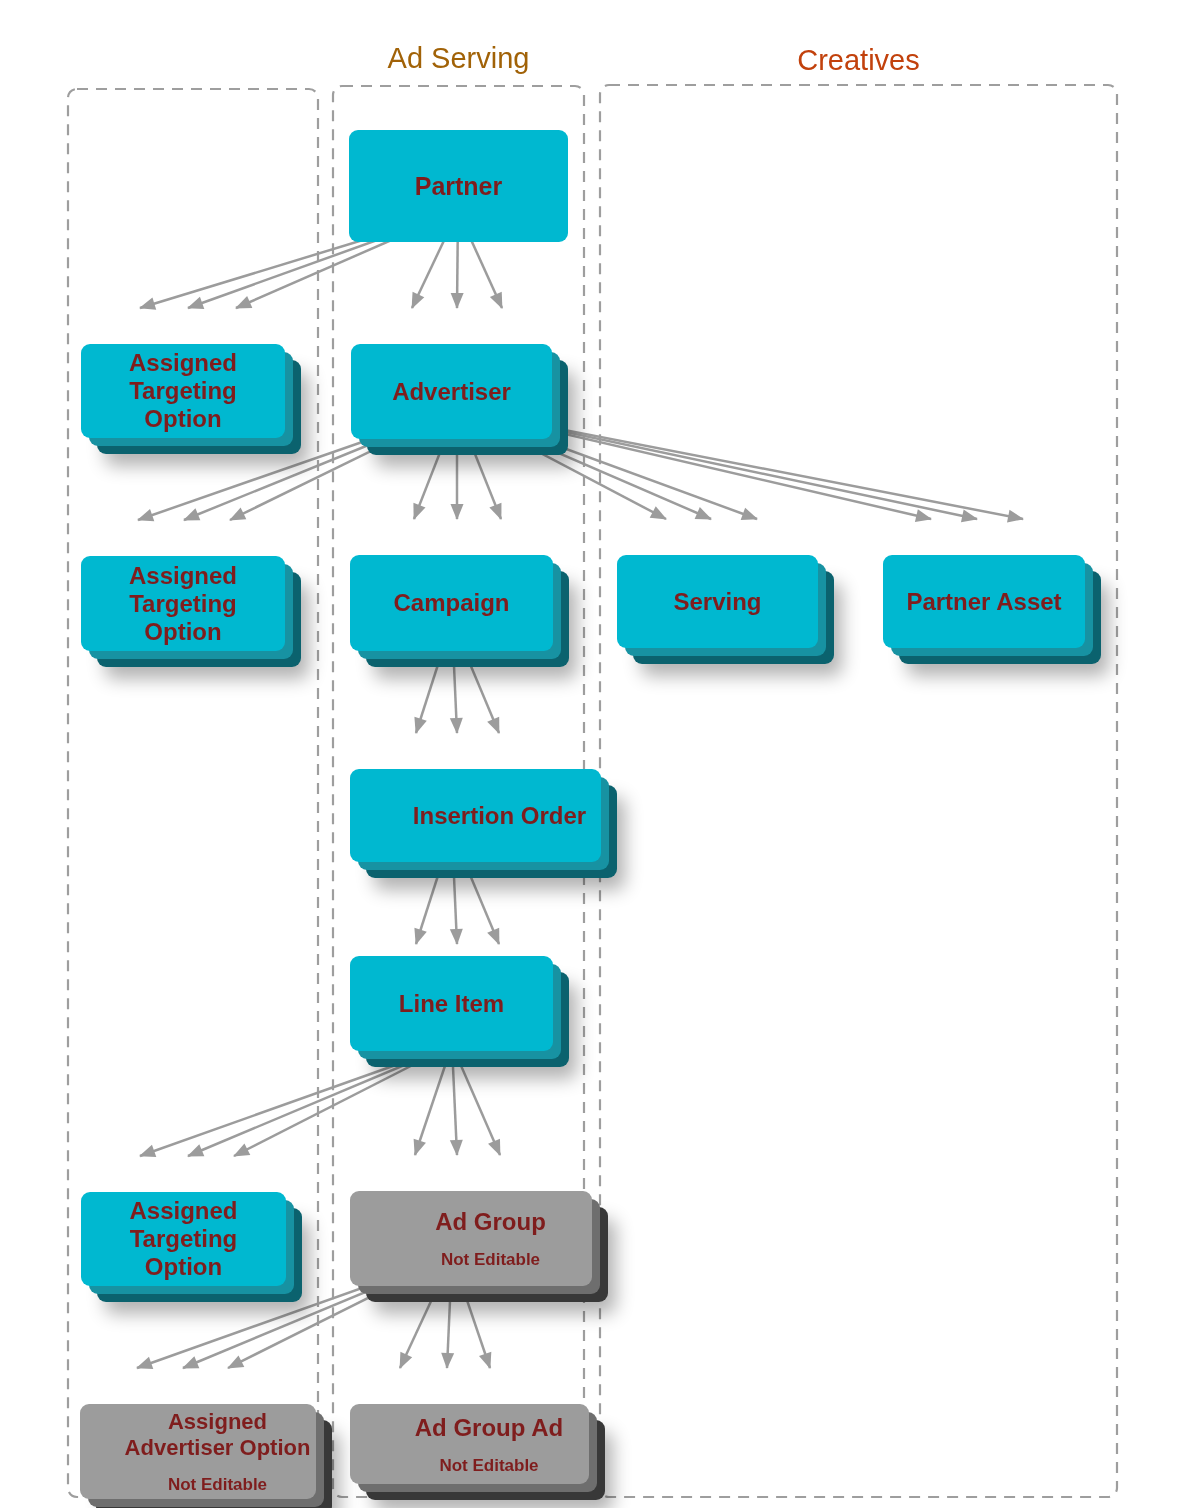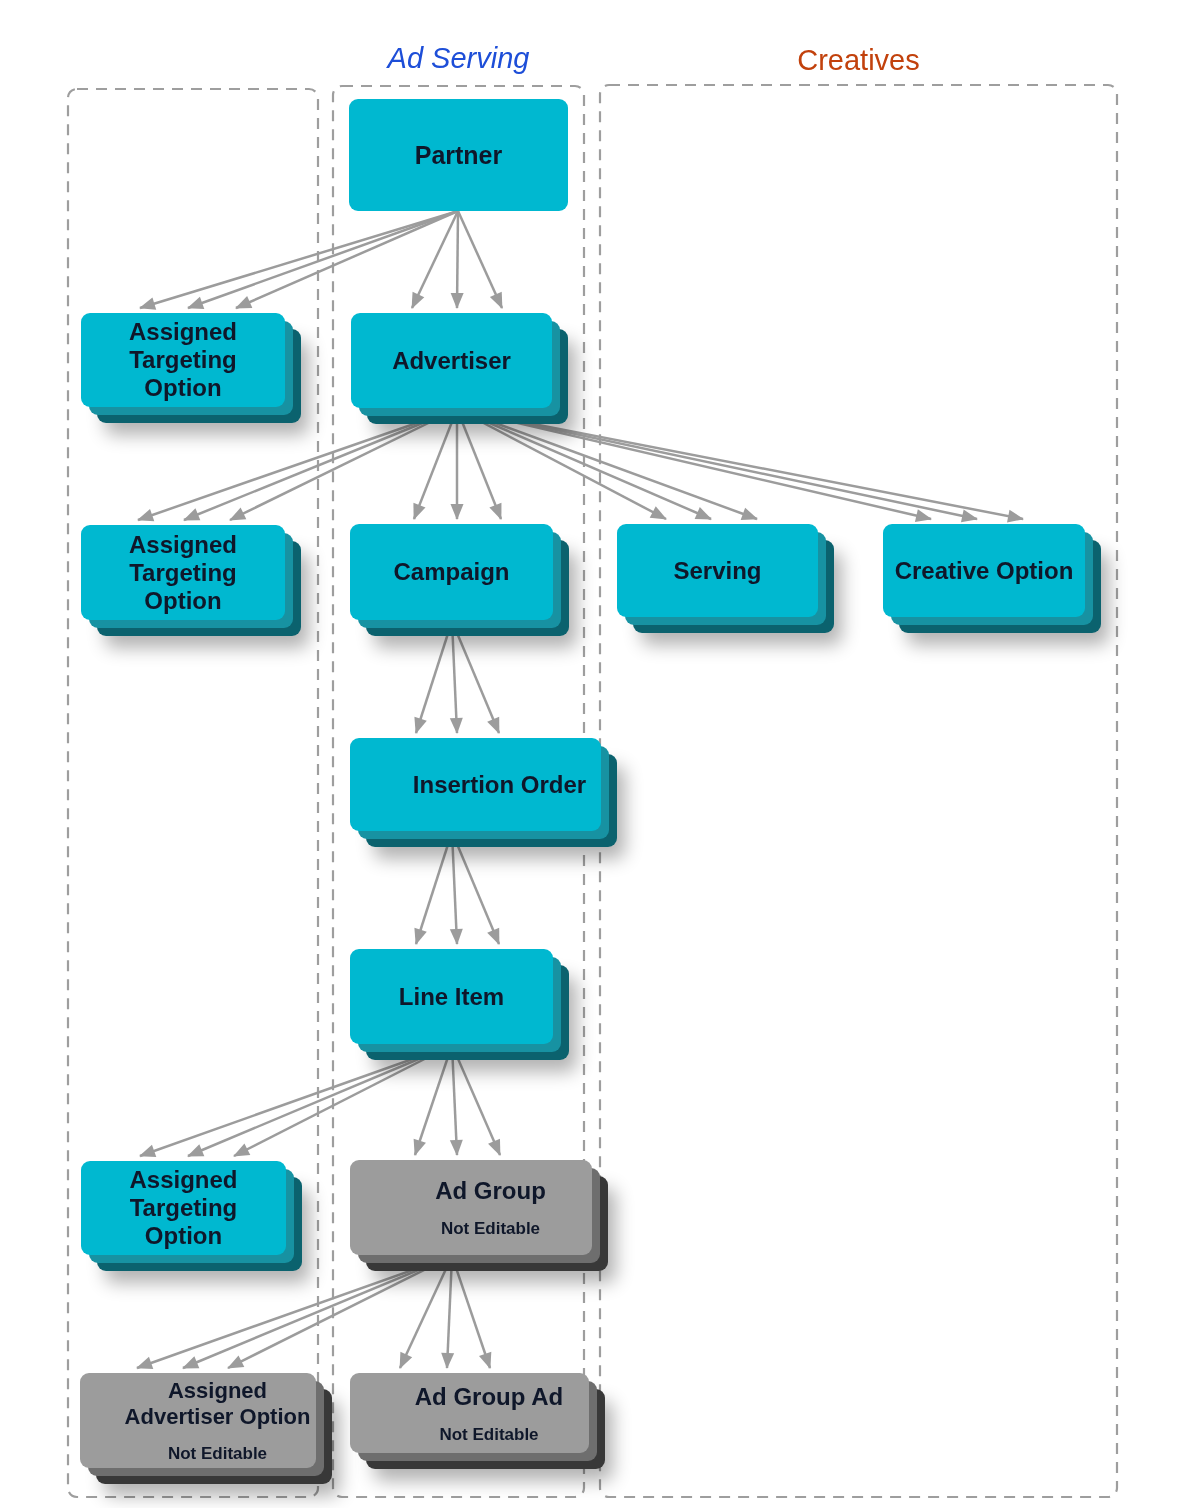--- a/index.html
+++ b/index.html
@@ -6,23 +6,24 @@
   .canvas{
     position:relative;width:1184px;height:1508px;background:#ffffff;overflow:hidden;
     font-family:"Liberation Sans",sans-serif;
   }
   .edges-svg{position:absolute;left:0;top:0;z-index:1;}
   .col-title{
     position:absolute;z-index:2;text-align:center;color:#3c3c3c;
     font-size:29px;line-height:37px;font-weight:400;
   }
   .node{
-    position:absolute;z-index:3;border-radius:9px;color:#0f172a;font-weight:bold;
+    position:absolute;z-index:3;border-radius:9px;color:#7f1d1d;font-weight:bold;
     display:flex;flex-direction:column;align-items:center;justify-content:center;
     text-align:center;
+    margin-top:31px;
   }
   .node.teal{background:#00b8d0;}
   .node.teal-stack{
     background:#00b8d0;
     box-shadow:8px 8px 0 0 #1792a2, 16px 16px 0 0 #0b626e, 24px 28px 18px rgba(0,0,0,.30);
   }
   .node.gray-stack{
     background:#9c9c9c;
     box-shadow:8px 8px 0 0 #6e6e6e, 16px 16px 0 0 #383838, 24px 28px 18px rgba(0,0,0,.30);
     padding-left:39px;
@@ -80,21 +81,21 @@
         <line x1="452" y1="1045" x2="500" y2="1155" stroke="#9c9c9c" stroke-width="2.5" marker-end="url(#arrowhead)"></line>
         <line x1="452" y1="1256" x2="137" y2="1368" stroke="#9c9c9c" stroke-width="2.5" marker-end="url(#arrowhead)"></line>
         <line x1="452" y1="1256" x2="183" y2="1368" stroke="#9c9c9c" stroke-width="2.5" marker-end="url(#arrowhead)"></line>
         <line x1="452" y1="1256" x2="228" y2="1368" stroke="#9c9c9c" stroke-width="2.5" marker-end="url(#arrowhead)"></line>
         <line x1="452" y1="1256" x2="400" y2="1368" stroke="#9c9c9c" stroke-width="2.5" marker-end="url(#arrowhead)"></line>
         <line x1="452" y1="1256" x2="447" y2="1368" stroke="#9c9c9c" stroke-width="2.5" marker-end="url(#arrowhead)"></line>
         <line x1="452" y1="1256" x2="490" y2="1368" stroke="#9c9c9c" stroke-width="2.5" marker-end="url(#arrowhead)"></line>
       </g>
   </svg>
 
-  <div class="col-title" style="left: 333px; top: 40px; width: 251px; color: #1d4ed8; font-style: italic;">Ad Serving</div>
+  <div class="col-title" style="left: 333px; top: 40px; width: 251px; color: #a16207;">Ad Serving</div>
   <div class="col-title" style="left: 600px; top: 42px; width: 517px; color: #c2410c;">Creatives</div>
 
   <div>
       <div class="node teal" style="left: 349px; top: 99px; width: 219px; height: 112px;">
         <div class="node-label big">
           <div>Partner</div>
         </div>
       </div>
       <div class="node teal-stack" style="left: 81px; top: 313px; width: 204px; height: 94px;">
         <div class="node-label">
@@ -120,29 +121,29 @@
           <div>Campaign</div>
         </div>
       </div>
       <div class="node teal-stack" style="left: 617px; top: 524px; width: 201px; height: 93px;">
         <div class="node-label">
           <div>Serving</div>
         </div>
       </div>
       <div class="node teal-stack" style="left: 883px; top: 524px; width: 202px; height: 93px;">
         <div class="node-label">
-          <div>Creative Option</div>
+          <div>Partner Asset</div>
         </div>
       </div>
       <div class="node teal-stack" style="left: 350px; top: 738px; width: 203px; height: 93px; padding-left: 48px;">
         <div class="node-label">
           <div>Insertion Order</div>
         </div>
       </div>
-      <div class="node teal-stack" style="left: 350px; top: 949px; width: 203px; height: 95px;">
+      <div class="node teal-stack" style="left: 350px; top: 925px; width: 203px; height: 95px;">
         <div class="node-label">
           <div>Line Item</div>
         </div>
       </div>
       <div class="node teal-stack" style="left: 81px; top: 1161px; width: 205px; height: 94px;">
         <div class="node-label">
           <div>Assigned</div>
           <div>Targeting</div>
           <div>Option</div>
         </div>

